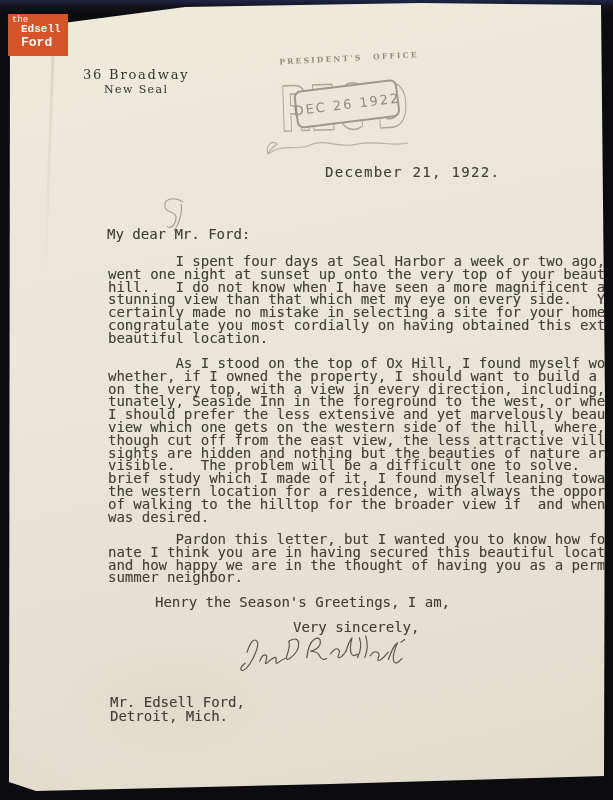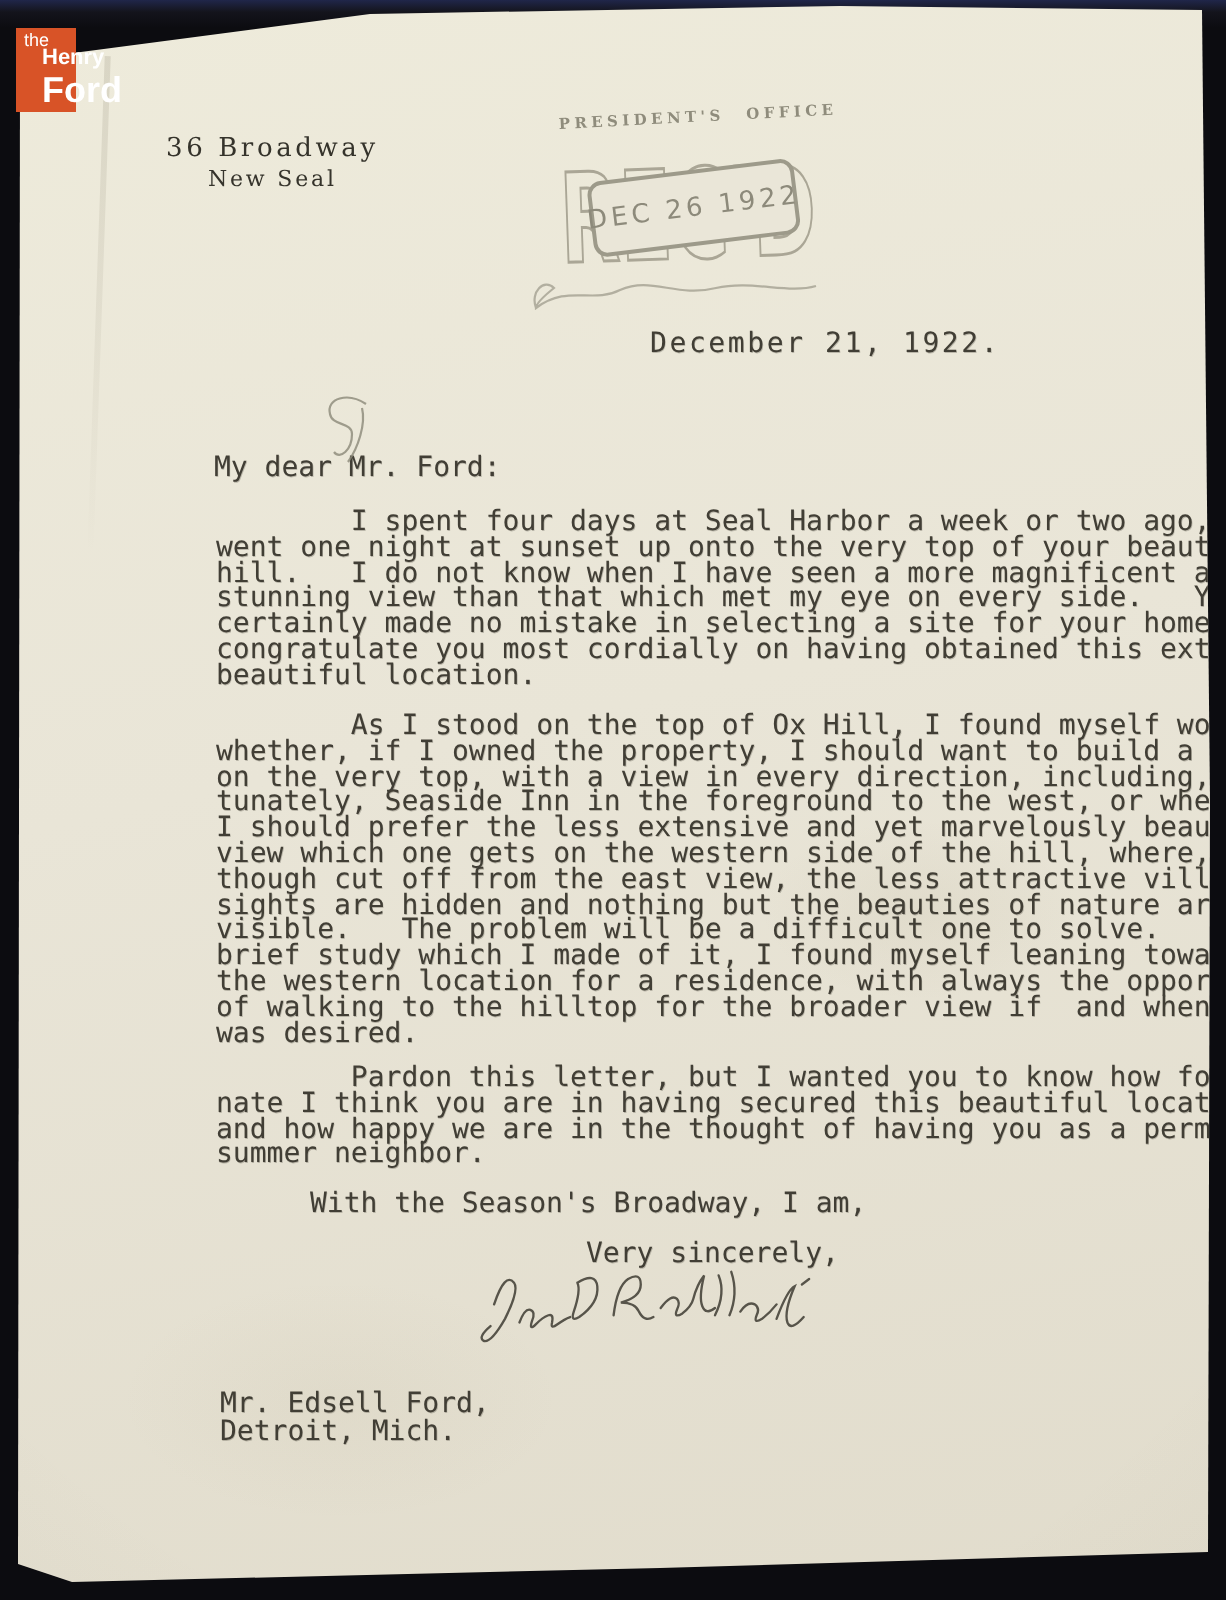--- a/index.html
+++ b/index.html
@@ -29,27 +29,27 @@
   .stain{
     position:absolute;border-radius:50%;pointer-events:none;
   }
   .stain.s1{left:380px;top:410px;width:160px;height:90px;
     background:radial-gradient(closest-side,rgba(150,135,100,0.08),rgba(150,135,100,0));}
   .stain.s2{left:60px;top:640px;width:220px;height:120px;
     background:radial-gradient(closest-side,rgba(150,135,100,0.06),rgba(150,135,100,0));}
 
   
   #logo{
-    position:absolute;left:8px;top:14px;width:30px;height:42px;
+    position:absolute;left:8px;top:14px;width:60px;height:42px;
     background:#d85327;z-index:6;
-    font-family:Liberation Sans, sans-serif;color:#fff;
+    font-family:Liberation Mono, monospace;color:#fff;
   }
   #logo .the{position:absolute;left:4px;top:1px;font-size:9px;font-weight:400;}
   #logo .henry{position:absolute;left:13px;top:9px;font-size:11px;font-weight:700;}
-  #logo .ford{position:absolute;left:13px;top:21px;font-size:18px;font-weight:700;text-align:right;}
+  #logo .ford{position:absolute;left:13px;top:21px;font-size:13px;font-weight:700;text-align:right;}
 
   
   .letterhead{
     position:absolute;color:#35332b;
     font-family:"DejaVu Serif", serif;
   }
   #lh1{left:83px;top:67px;font-size:13px;letter-spacing:1.8px;}
   #lh2{left:104px;top:83px;font-size:11px;letter-spacing:1.4px;}
 
   
@@ -126,29 +126,29 @@
 sights are hidden and nothing but the beauties of nature are
 visible.   The problem will be a difficult one to solve.   In the
 brief study which I made of it, I found myself leaning toward
 the western location for a residence, with always the opportunity
 of walking to the hilltop for the broader view if  and when it
 was desired.</div>
     <div class="typed" id="para3">        Pardon this letter, but I wanted you to know how fortu-
 nate I think you are in having secured this beautiful location,
 and how happy we are in the thought of having you as a permanent
 summer neighbor.</div>
-    <div class="typed" id="closing">With the Season's Broadway, I am,</div>
+    <div class="typed" id="closing">Henry the Season's Greetings, I am,</div>
     <div class="typed" id="valediction">Very sincerely,</div>
     <div class="typed" id="recipient">Mr. Edsell Ford,
 Detroit, Mich.</div>
   </div>
 
   <div id="logo">
     <span class="the">the</span>
-    <span class="henry">Henry</span>
+    <span class="henry">Edsell</span>
     <span class="ford">Ford</span>
   </div>
 
   <div id="stamp">
     <div class="office">PRESIDENT'S OFFICE</div>
     <svg class="recd" width="136" height="82" viewBox="0 0 136 82">
       <text x="3" y="66" textLength="128" lengthAdjust="spacingAndGlyphs" font-family="DejaVu Sans, sans-serif" font-weight="bold" font-size="62" fill="none" stroke="#a39f8e" stroke-width="1.5" opacity="0.9">REC'D</text>
     </svg>
     <div class="datebox">
       <span>DEC 26 1922</span>

